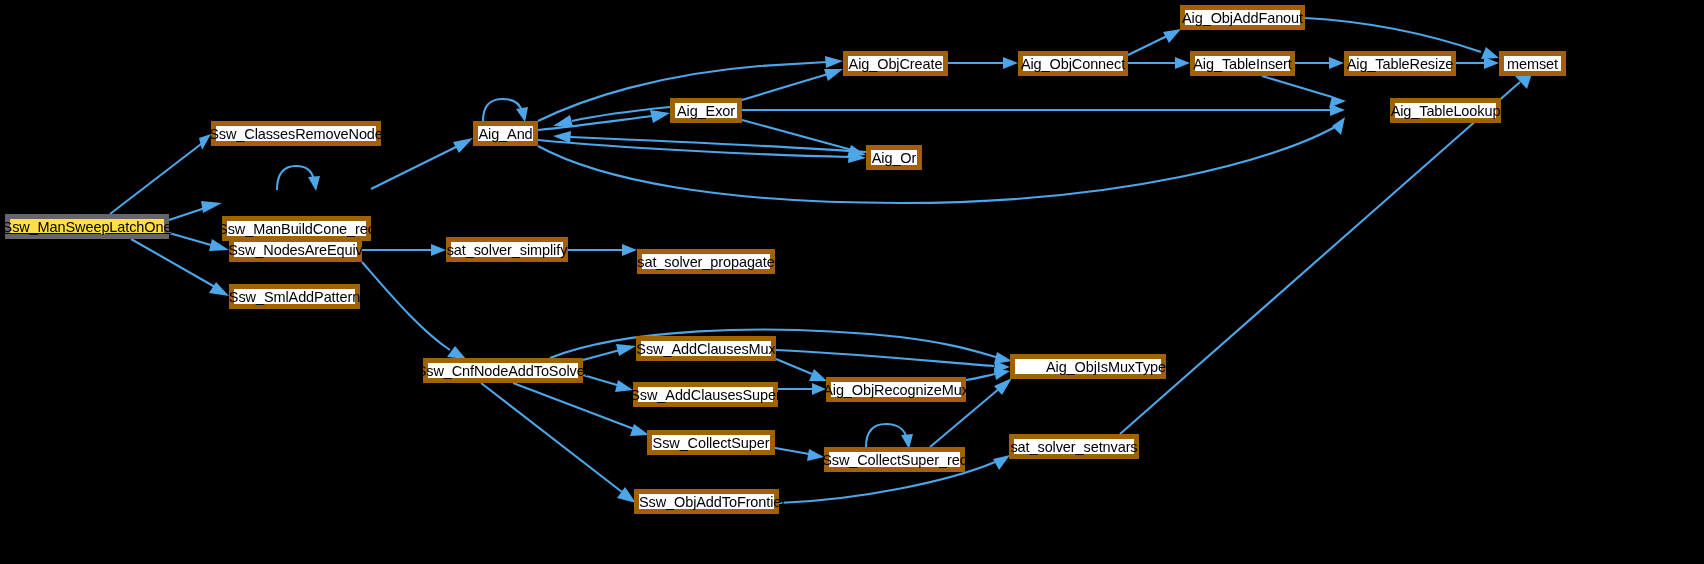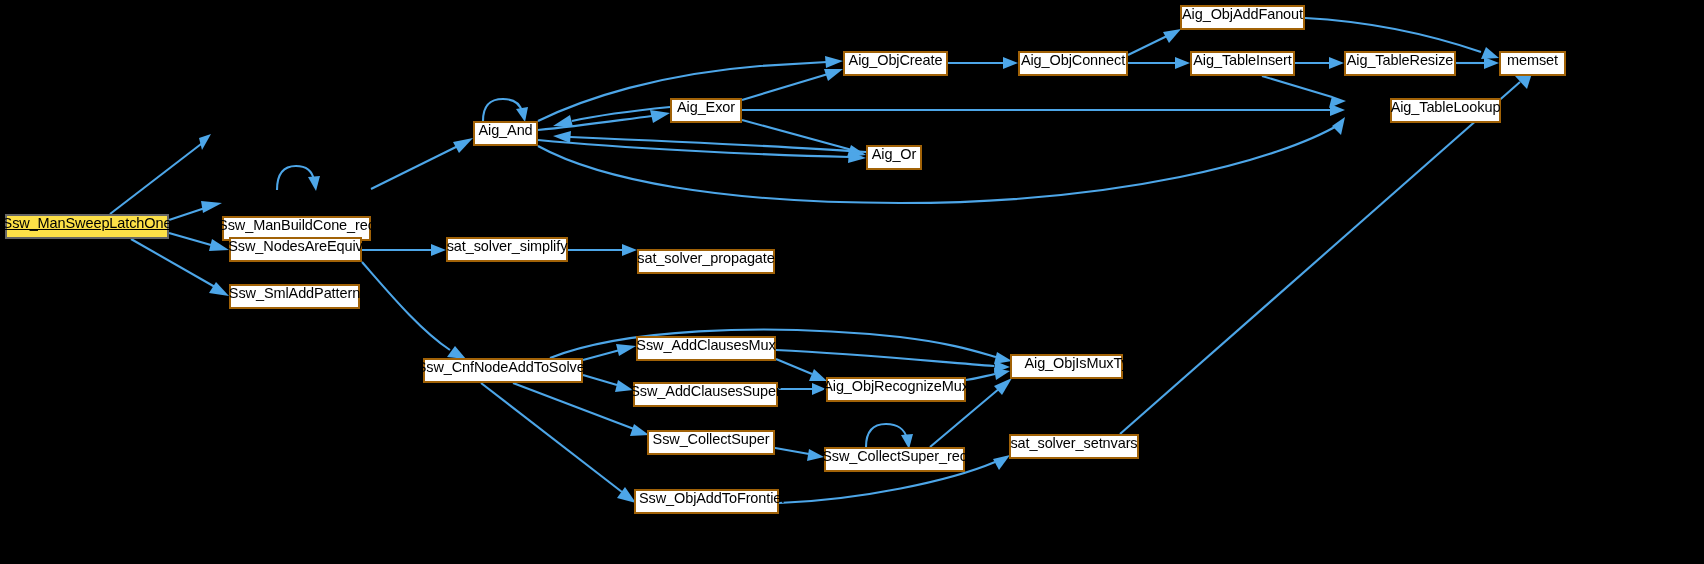--- a/index.html
+++ b/index.html
@@ -19,26 +19,26 @@
     position: absolute;
     left: 0;
     top: 0;
     width: 1704px;
     height: 564px;
   }
   .node {
     position: absolute;
     box-sizing: border-box;
     background: #ffffff;
-    border: 2px solid #a16207;
+    border: 5px solid #a16207;
     color: #000000;
     font-size: 14.5px;
     line-height: 1;
     display: flex;
-    align-items: flex-start;
+    align-items: flex-end;
     justify-content: center;
     white-space: nowrap;
     z-index: 5;
     letter-spacing: -0.1px;
   }
   .node.highlight {
     background: #fde047;
     border-color: #666666;
     text-decoration: underline;
   }
@@ -257,20 +257,23 @@
 
     <g>
       <path class="edge-path" d="M 1120,434 L 1520,82"></path>
       <polygon class="arrow-head" points="1533,70 1527,89 1515,76"></polygon>
     </g>
   </svg>
 
   <div class="node highlight" style="left:5px; top:214px; width:164px; height:25px;">
     <span>Ssw_ManSweepLatchOne</span>
   </div>
+  <div class="node" style="left:211px; top:121px; width:170px; height:25px;">
+    <span>Ssw_ClassesRemoveNode</span>
+  </div>
   <div class="node" style="left:222px; top:200px; width:149px; height:25px;margin-top:16px;">
     <span>Ssw_ManBuildCone_rec</span>
   </div>
   <div class="node" style="left:229px; top:237px; width:133px; height:25px;">
     <span>Ssw_NodesAreEquiv</span>
   </div>
   <div class="node" style="left:229px; top:284px; width:131px; height:25px;">
     <span>Ssw_SmlAddPattern</span>
   </div>
   <div class="node" style="left:473px; top:121px; width:65px; height:25px;">
@@ -323,20 +326,20 @@
   </div>
   <div class="node" style="left:634px; top:489px; width:145px; height:25px;padding-left:12px;">
     <span>Ssw_ObjAddToFrontier</span>
   </div>
   <div class="node" style="left:826px; top:377px; width:140px; height:25px;">
     <span>Aig_ObjRecognizeMux</span>
   </div>
   <div class="node" style="left:824px; top:447px; width:141px; height:25px;">
     <span>Ssw_CollectSuper_rec</span>
   </div>
-  <div class="node" style="left:1010px; top:354px; width:113px; height:25px;padding-left:36px;">
+  <div class="node" style="left:1010px; top:354px; width:156px; height:25px;padding-left:36px;">
     <span>Aig_ObjIsMuxType</span>
   </div>
   <div class="node" style="left:1009px; top:434px; width:130px; height:25px;">
     <span>sat_solver_setnvars</span>
   </div>
 
 </div>
 
 </body></html>

